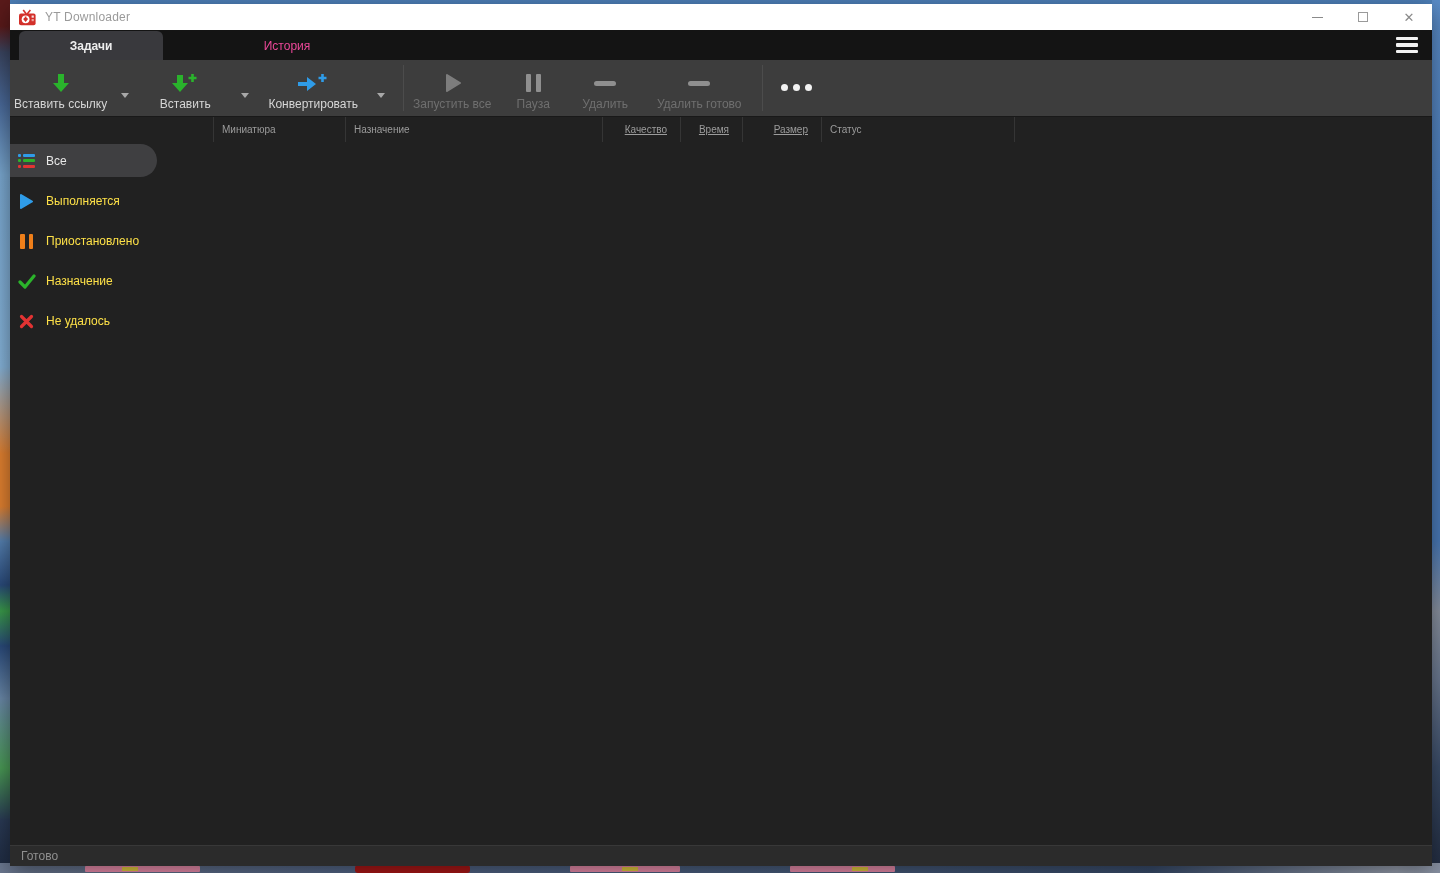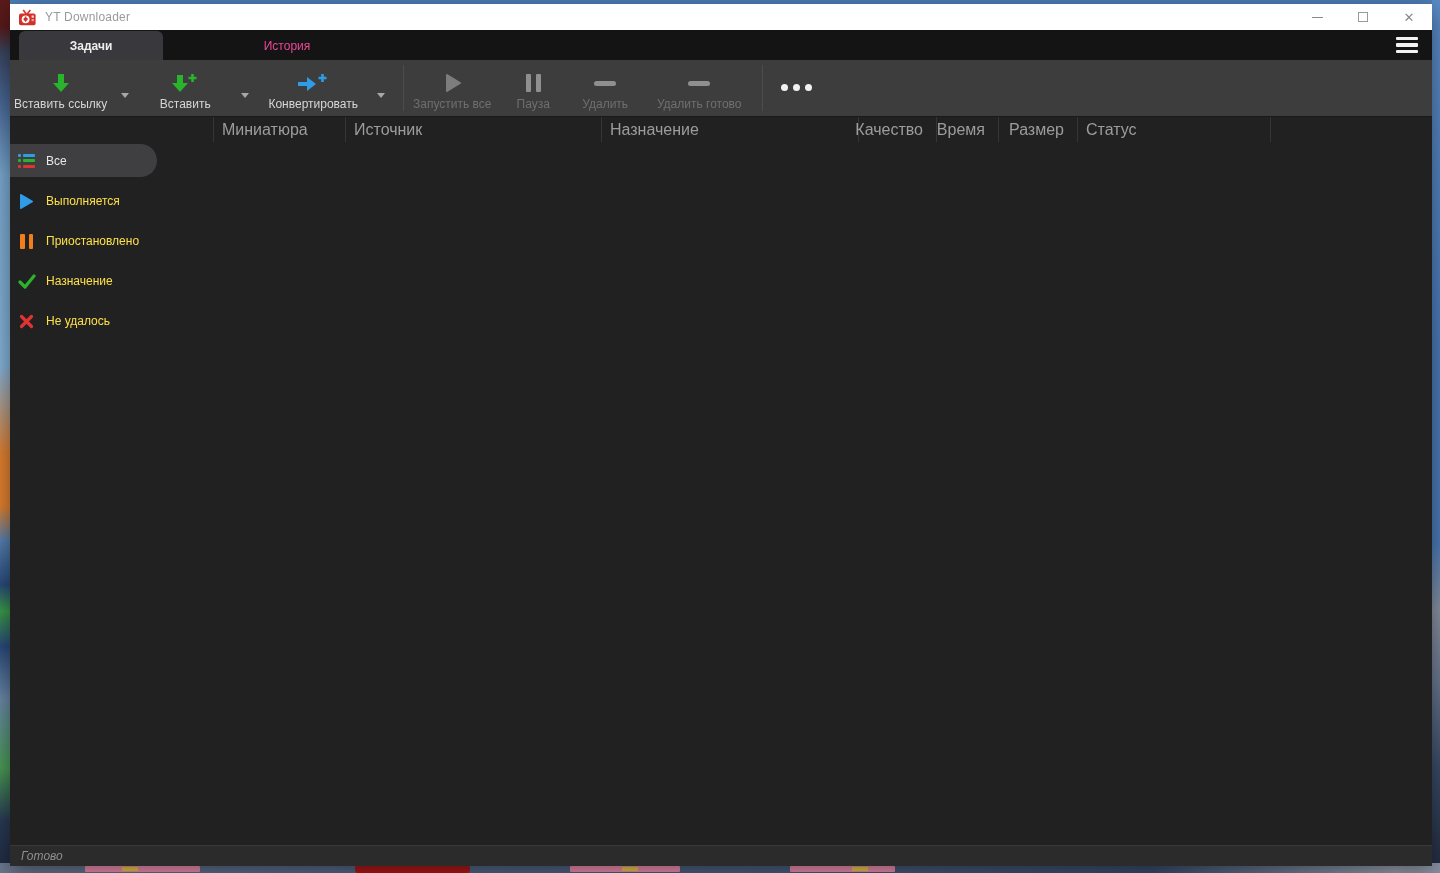--- a/index.html
+++ b/index.html
@@ -54,44 +54,44 @@
   .minus-ico{width:22px;height:5px;border-radius:2.5px;background:#8f8f8f;}
   .pauseg{display:flex;gap:5px;}
   .pauseg i{display:block;width:5px;height:18px;background:#8f8f8f;border-radius:1px;}
   .dots{display:flex;gap:5px;align-items:center;}
   .dots i{display:block;width:7px;height:7px;border-radius:50%;background:#f2f2f2;}
   .w-start{width:96px}.w-pause{width:66px}.w-del{width:78px}.w-deldone{width:110px}.w-more{width:66px}
   .sp1{margin-left:8px}
 
   
   .thead{height:26px;background:#212121;display:flex;align-items:stretch;flex:0 0 auto;border-top:1px solid #191919;}
-  .th{display:flex;align-items:center;font-size:16px;color:#9c9c9c;padding:0 8px;border-left:1px solid #353535;cursor:pointer;}
+  .th{display:flex;align-items:center;font-size:10px;color:#9c9c9c;padding:0 8px;border-left:1px solid #353535;cursor:pointer;}
   .th.first{border-left:none;cursor:default;}
-  .th.r{justify-content:flex-end;padding-right:13px;}
+  .th.r{justify-content:flex-end;padding-right:13px;text-decoration:underline;}
   .c0{width:203px}.c1{width:132px}.c2{width:256px}.c3{width:257px}.c4{width:78px}.c5{width:62px}.c6{width:79px}.c7{width:193px}
   .cfill{flex:1;border-left:1px solid #353535;}
 
   
   .content{flex:1;background:#212121;display:flex;align-items:flex-start;overflow:hidden;}
   .sidebar{padding-top:2px;display:flex;flex-direction:column;}
   .filter-item{height:40px;display:flex;align-items:center;padding-left:7px;cursor:pointer;width:190px;}
   .filter-item.selected{height:33px;width:147px;background:#3f3f41;border-radius:0 17px 17px 0;margin-bottom:4px;}
   .f-ico{width:19px;display:flex;align-items:center;justify-content:center;margin-right:10px;flex:0 0 auto;}
   .f-label{font-size:12px;color:#fde047;white-space:nowrap;}
   .filter-item.selected .f-label{color:#e8e8e8;}
   .listico{display:flex;flex-direction:column;gap:2.5px;}
   .listico .row{display:flex;gap:2px;}
   .listico .d{width:3px;height:3px;border-radius:1px;}
   .listico .b{width:12px;height:3px;border-radius:1px;}
   .pauseo{display:flex;gap:4px;}
   .pauseo i{display:block;width:4.5px;height:15px;background:#ef7f1a;border-radius:1px;}
 
   
   .statusbar{height:21px;background:#2b2b2b;border-top:1px solid #383838;display:flex;align-items:center;flex:0 0 auto;}
-  .status-text{font-size:12px;color:#8f8f8f;padding-left:11px;font-style:italic;}
+  .status-text{font-size:12px;color:#8f8f8f;padding-left:11px;}
 </style>
 </head>
 <body>
 
 <div class="screen">
   <div class="strip-left"></div>
   <div class="strip-right"></div>
   <div class="strip-bottom">
     <span class="blob pink" style="left:85px;width:115px"></span>
     <span class="blob yellow" style="left:122px;width:16px"></span>
@@ -230,21 +230,20 @@
             <i></i>
             <i></i>
             <i></i>
           </span>
       </div>
     </div>
 
     <div class="thead">
       <div class="th first c0"></div>
       <div class="th c1">Миниатюра</div>
-      <div class="th c2">Источник</div>
       <div class="th c3">Назначение</div>
       <div class="th c4 r">Качество</div>
       <div class="th c5 r">Время</div>
       <div class="th c6 r">Размер</div>
       <div class="th c7">Статус</div>
       <div class="cfill"></div>
     </div>
 
     <div class="content">
       <div class="sidebar">

